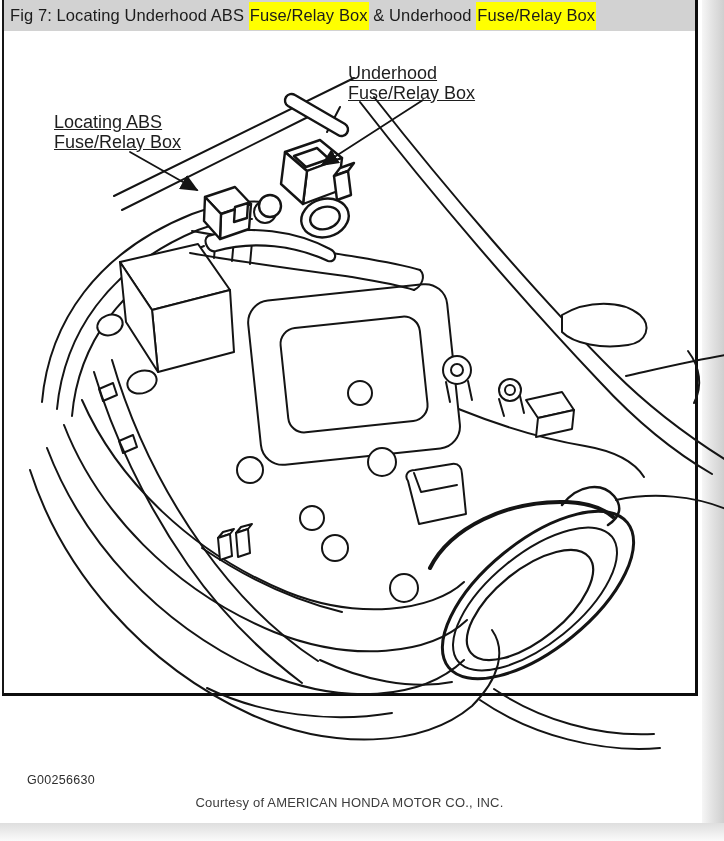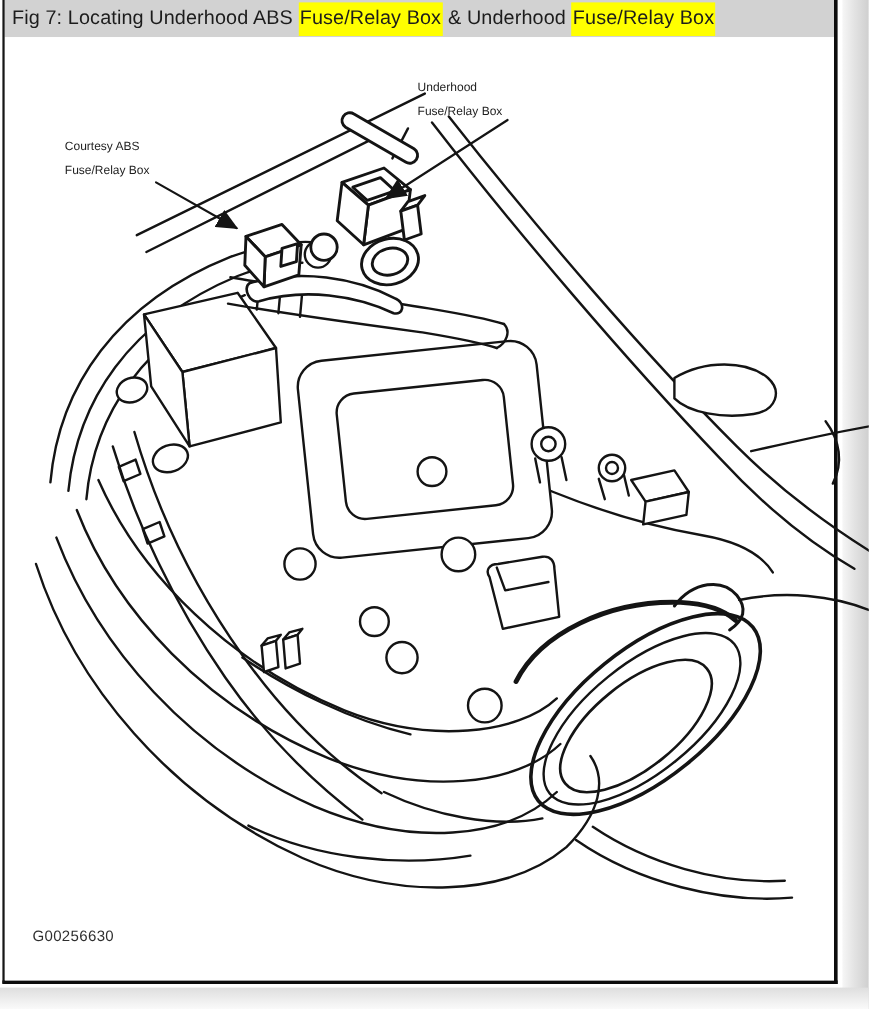--- a/index.html
+++ b/index.html
@@ -12,21 +12,21 @@
   .shadow-right{
     position:absolute;top:0;left:702px;width:22px;height:841px;
     background:linear-gradient(to right,#f6f6f6 0%,#e3e3e3 45%,#cfcfcf 100%);
   }
   .shadow-bottom{
     position:absolute;top:823px;left:0;width:724px;height:18px;
     background:linear-gradient(to bottom,#dedede 0%,#f2f2f2 70%,#fafafa 100%);
   }
   
   .frame{
-    position:absolute;top:0;left:2px;width:696px;height:820px;
+    position:absolute;top:0;left:2px;width:696px;height:696px;
     background:#ffffff;
     border-left:2px solid #161616;
     border-right:3px solid #0d0d0d;
     border-bottom:3px solid #0d0d0d;
     box-sizing:border-box;
   }
   .title-bar{
     position:absolute;top:0;left:0;right:0;height:31px;
     background:#d2d2d2;
     display:flex;align-items:center;
@@ -39,22 +39,23 @@
     padding:4px 1px 5px 1px;
   }
   .diagram{
     position:absolute;top:31px;left:0;right:0;bottom:0;background:#fff;
   }
   .art{
     position:absolute;top:-31px;left:-2px;width:724px;height:841px;
   }
   .callout{
     position:absolute;
-    font-size:10px;line-height:19.5px;color:#1e1e1e;
+    font-size:18px;line-height:19.5px;color:#1e1e1e;
     white-space:nowrap;
+    text-decoration:underline;
   }
   .callout-underhood{left:344px;top:33px;}
   .callout-abs{left:50px;top:82px;}
   .fig-code{
     position:absolute;left:23px;top:742px;
     font-size:12.5px;color:#2e2e2e;letter-spacing:0.3px;
   }
   .courtesy{
     position:absolute;left:0;right:0;top:764px;text-align:center;
     font-size:13px;color:#3d3d3d;letter-spacing:0.2px;
@@ -202,19 +203,20 @@
         <path d="M128,152 L195,190" marker-end="url(#arrow)"></path>
         <path d="M421,100 L320,165" marker-end="url(#arrow)"></path>
       </g>
     </svg>
 
     <div class="callout callout-underhood">
       <div>Underhood</div>
       <div>Fuse/Relay Box</div>
     </div>
     <div class="callout callout-abs">
-      <div>Courtesy ABS</div>
+      <div>Locating ABS</div>
       <div>Fuse/Relay Box</div>
     </div>
 
     <div class="fig-code">G00256630</div>
+    <div class="courtesy">Courtesy of AMERICAN HONDA MOTOR CO., INC.</div>
   </div>
 </div>
 
 </body></html>

